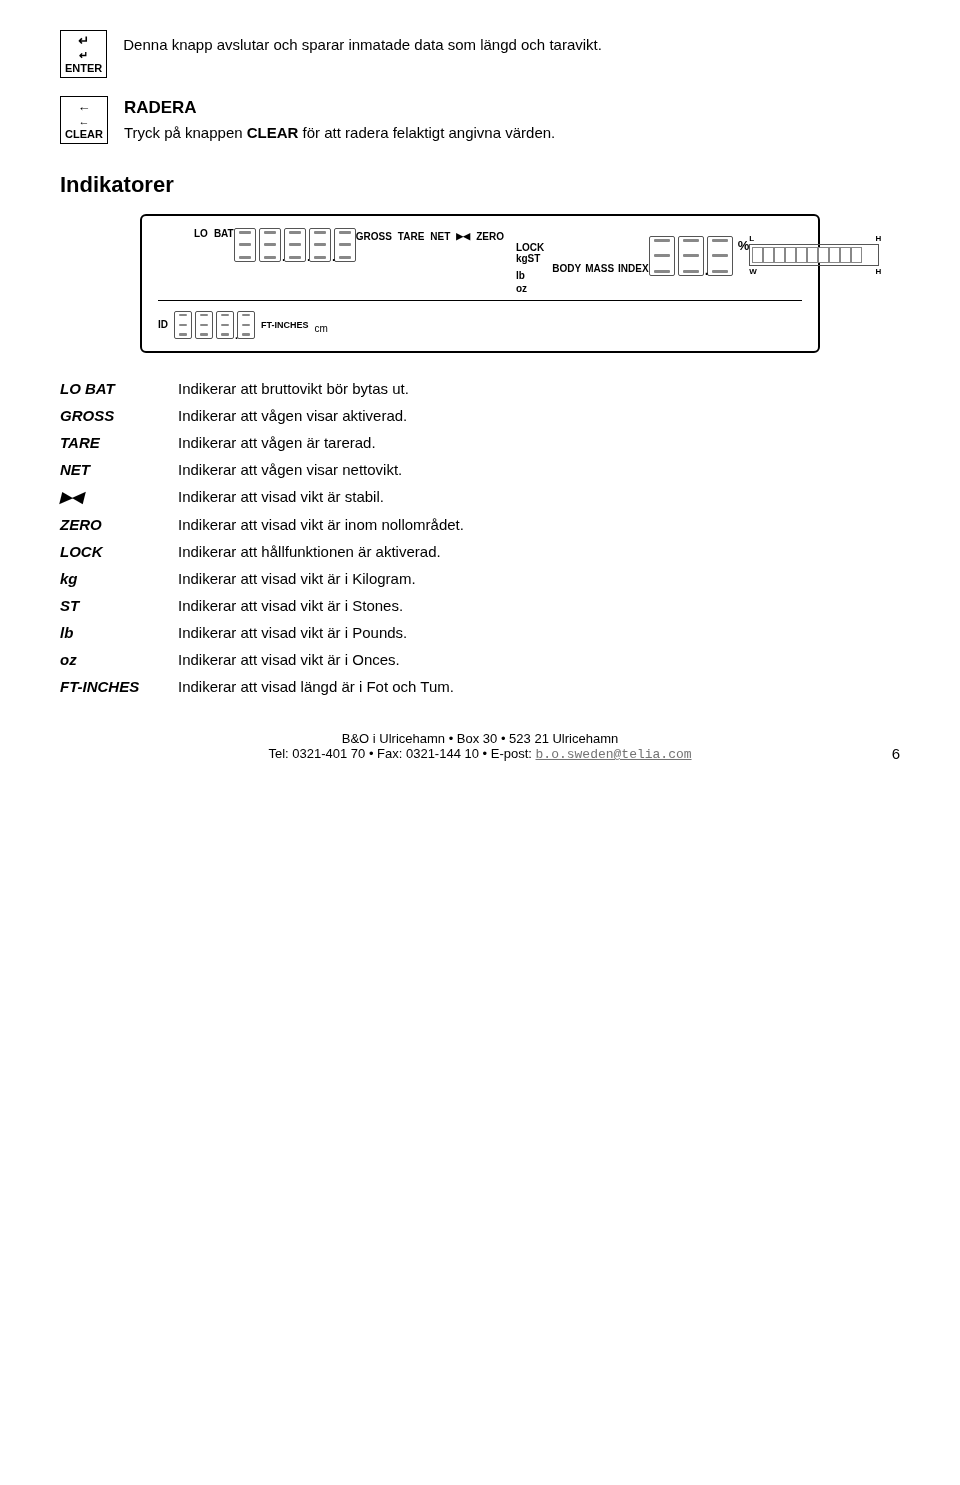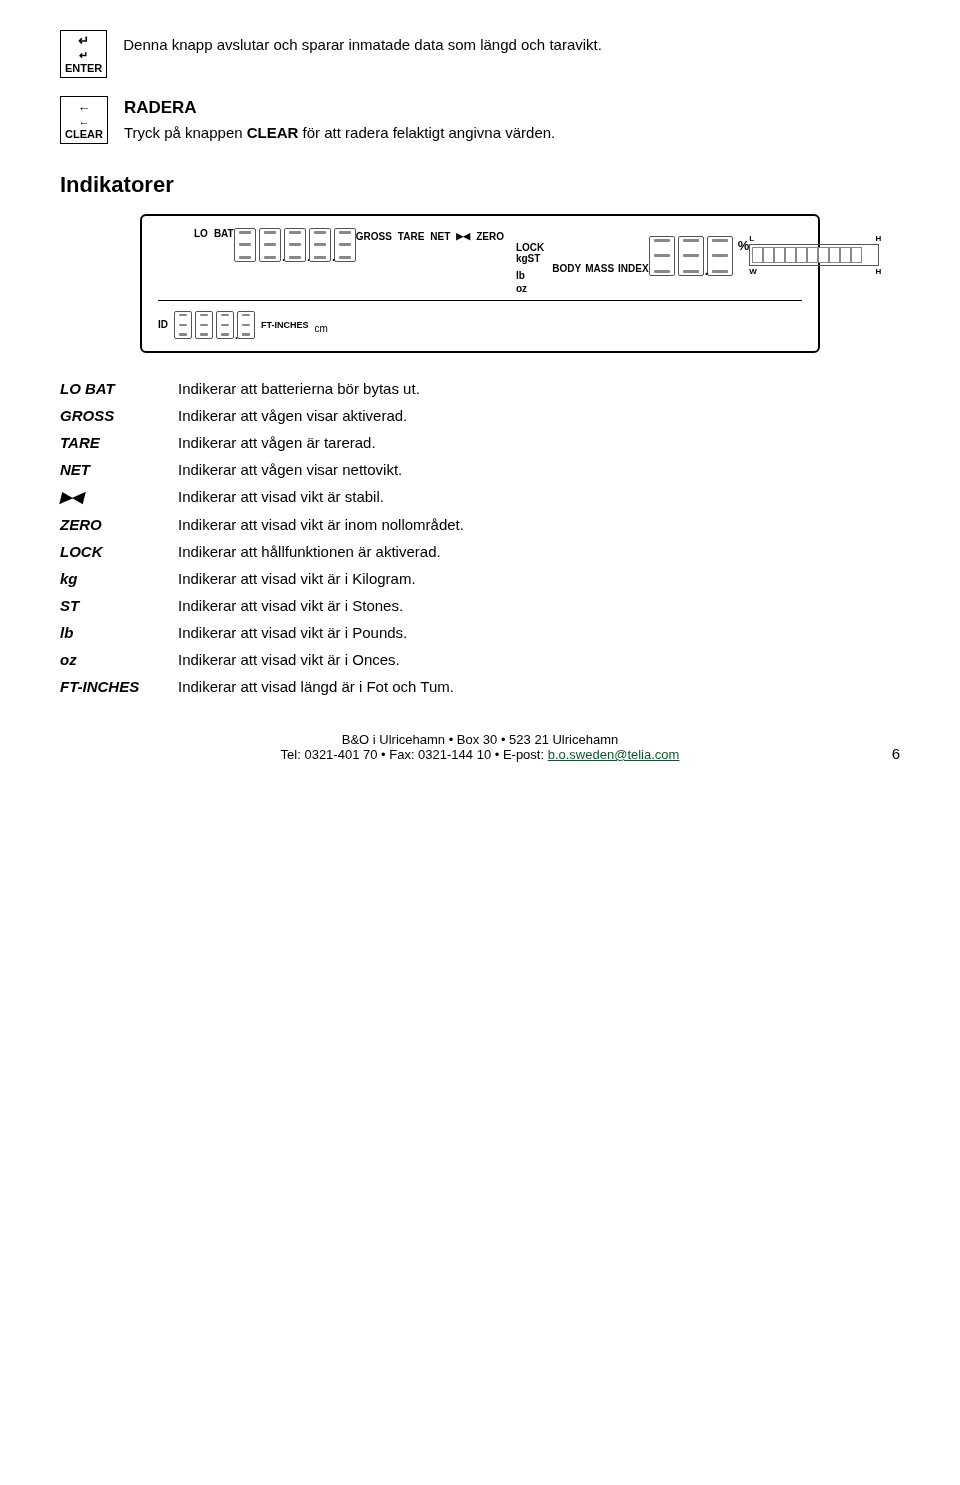--- a/index.html
+++ b/index.html
@@ -211,22 +211,23 @@
       position: absolute;
       bottom: 18px;
       left: 0;
       right: 0;
       text-align: center;
       font-size: 13px;
       color: #000;
       border-top: none;
     }
     .footer a {
-      color: #14532d;
+      color: #737373;
       text-decoration: underline;
+      font-family: Liberation Mono, monospace;
     }
     .footer-page {
       position: absolute;
       bottom: 18px;
       right: 60px;
       font-size: 15px;
     }
 
     .percent-symbol {
       font-size: 13px;
@@ -455,21 +456,21 @@
       </div>
       <span class="ft-inches-label">FT-INCHES</span>
       <span class="cm-label">cm</span>
     </div>
   </div>
 
   <table class="indicator-table">
     <tbody id="indicator-tbody">
     <tr>
           <td>LO BAT</td>
-          <td>Indikerar att batterierna bör bytas ut.</td>
+          <td>Indikerar att bruttovikt bör bytas ut.</td>
         </tr>
         <tr>
           <td>GROSS</td>
           <td>Indikerar att vågen visar aktiverad.</td>
         </tr>
         <tr>
           <td>TARE</td>
           <td>Indikerar att vågen är tarerad.</td>
         </tr>
         <tr>

